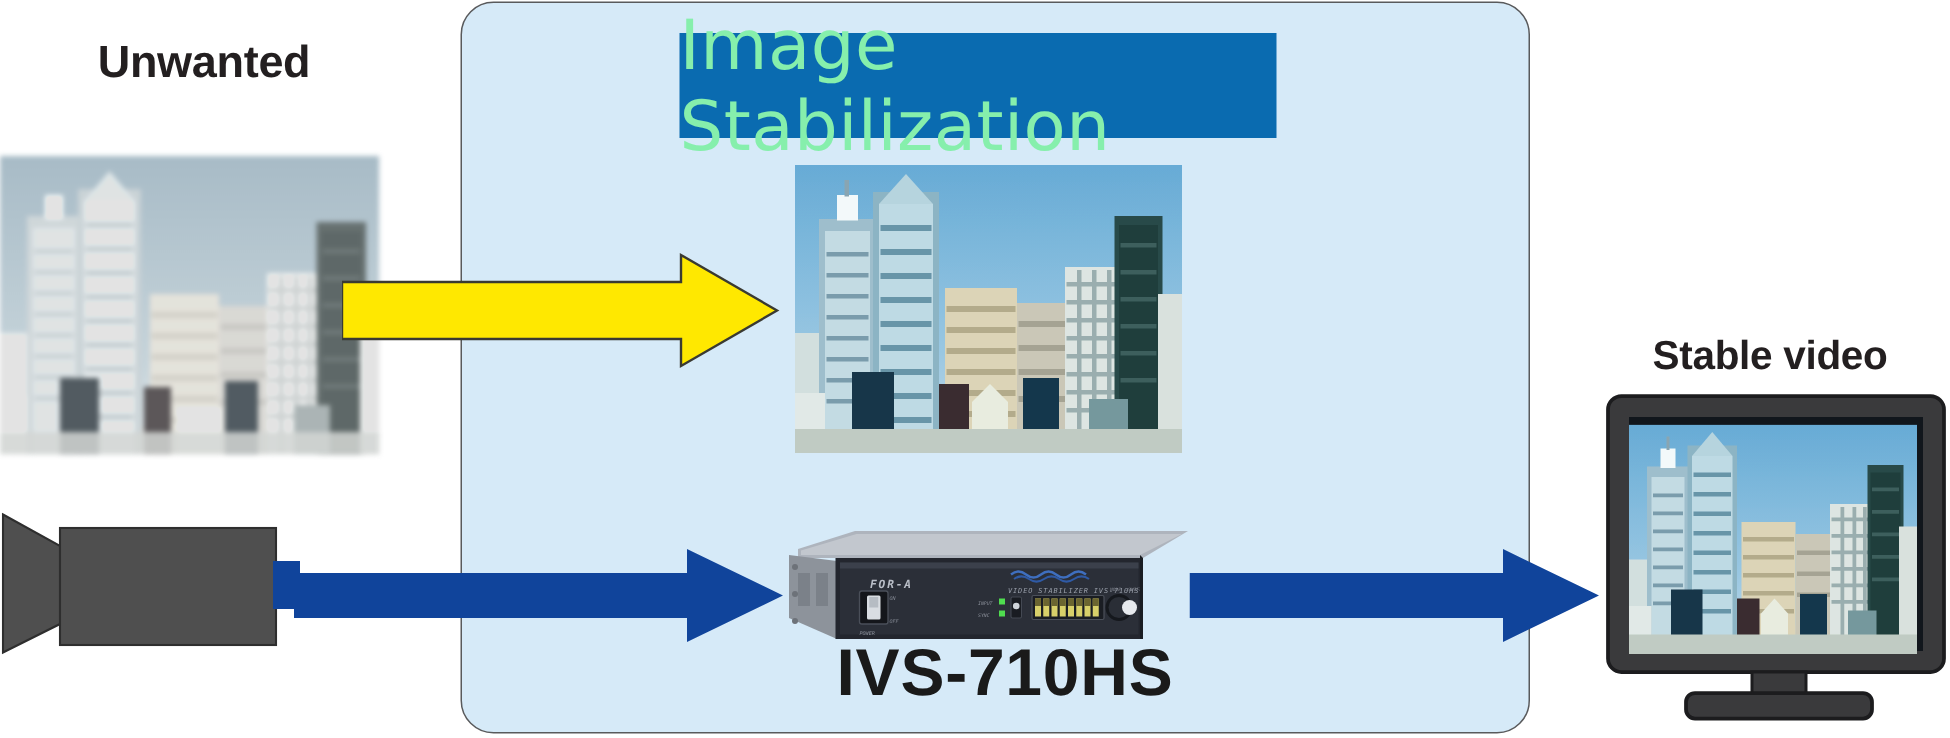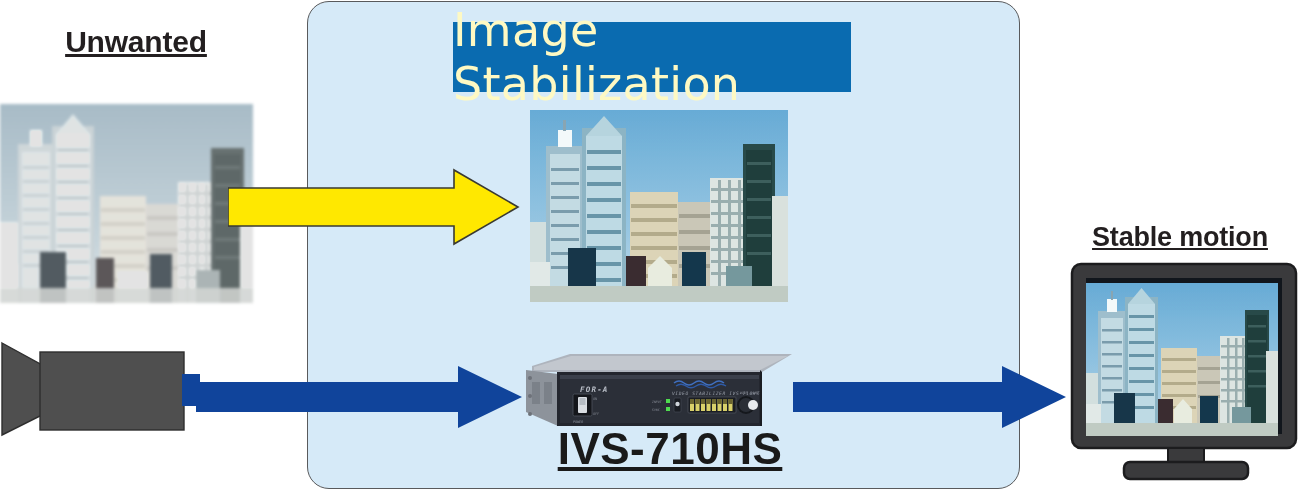--- a/index.html
+++ b/index.html
@@ -6,31 +6,31 @@
   body{width:1300px;height:492px;position:relative;overflow:hidden;
        font-family:"Liberation Sans",sans-serif;}
   .stage{position:absolute;left:0;top:0;width:1300px;height:492px;}
 
   
   .panel{position:absolute;left:307px;top:1px;width:713px;height:488px;
          background:#d6eaf8;border:1.5px solid #595a5c;border-radius:22px;
          box-sizing:border-box;}
 
   
-  .lbl{position:absolute;color:#231f20;font-weight:bold;letter-spacing:-0.2px;text-decoration:underline;}
+  .lbl{position:absolute;color:#231f20;font-weight:bold;letter-spacing:-0.2px;}
   #lbl-unwanted{left:0px;top:24px;width:272px;text-align:center;
                 font-size:30px;line-height:36px;}
   #lbl-stable{left:1060px;top:222px;width:240px;text-align:center;font-size:27px;}
   #lbl-product{left:460px;top:424px;width:420px;text-align:center;
                font-size:44px;color:#1a1a1a;letter-spacing:0.5px;}
 
   
   .banner{position:absolute;left:453px;top:22px;width:398px;height:70px;
           background:#0a6bb0;display:flex;align-items:center;justify-content:center;}
-  .banner span{color:#fef9c3;font-size:46px;font-weight:400;letter-spacing:0.3px;
+  .banner span{color:#86efac;font-size:46px;font-weight:400;letter-spacing:0.3px;
                font-family:"DejaVu Sans",sans-serif;}
 
   
   .sky{position:absolute;overflow:hidden;}
   .sky .sv{position:absolute;left:0;top:0;width:100%;height:100%;}
   #img-blur{left:0px;top:104px;width:253px;height:199px;
             filter:blur(1.6px) saturate(.42) brightness(1.18) contrast(.78);}
   #img-sharp{left:530px;top:110px;width:258px;height:192px;
              filter:saturate(1.12) contrast(1.05);}
   #img-mon{left:1086px;top:283px;width:192px;height:153px;
@@ -344,21 +344,21 @@
       <path d="M236 18 L236 74 L238 74 L238 20 Z" fill="#1a1d22"></path>
     </svg>
   </div>
 
   <div class="arrow" id="arrow-blue-2">
     <svg width="275" height="64" viewBox="0 0 275 64">
       <path d="M0 17 L209 17 L209 1 L273 32 L209 63 L209 47 L0 47 Z" fill="#10449b"></path>
     </svg>
   </div>
 
-  <div class="lbl" id="lbl-stable">Stable motion</div>
+  <div class="lbl" id="lbl-stable">Stable video</div>
 
   <div id="monitor">
     <svg width="232" height="230" viewBox="0 0 232 230">
       <rect x="4" y="2" width="224" height="184" rx="9" fill="#3a3a3c" stroke="#1c1c1e" stroke-width="2.5"></rect>
       <rect x="18" y="16" width="196" height="156" fill="#11161c"></rect>
       <rect x="100" y="186" width="36" height="16" fill="#3a3a3c" stroke="#1c1c1e" stroke-width="2"></rect>
       <rect x="56" y="200" width="124" height="17" rx="6" fill="#3a3a3c" stroke="#1c1c1e" stroke-width="2.5"></rect>
     </svg>
   </div>
 

